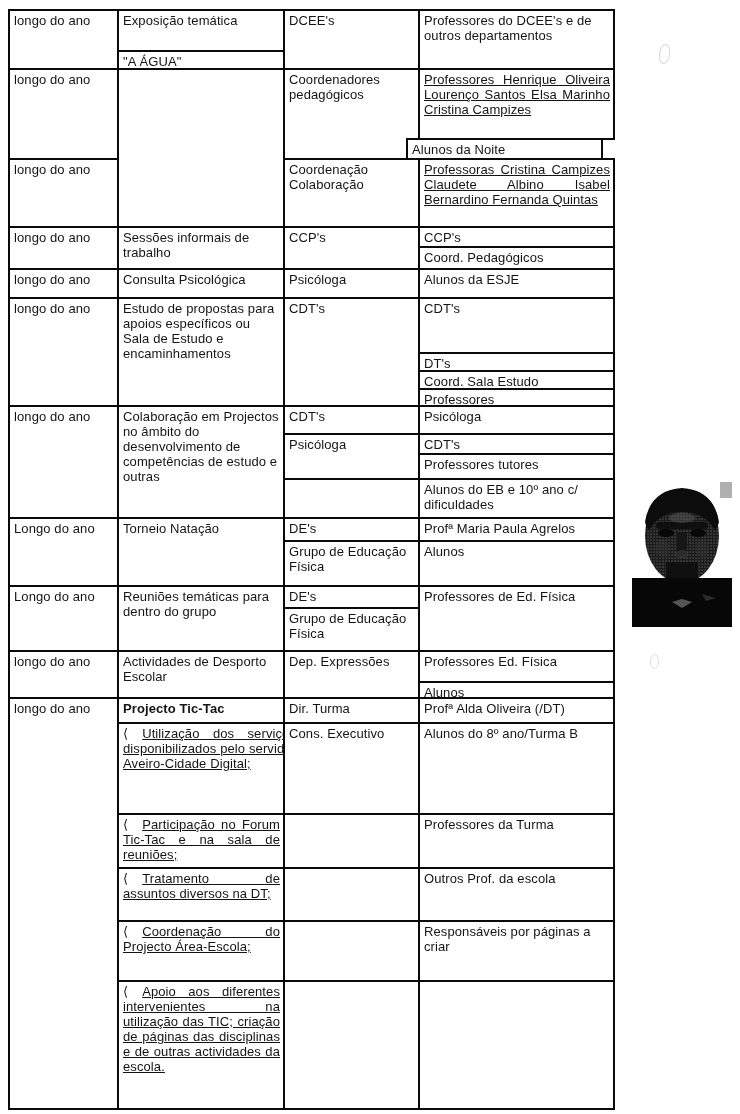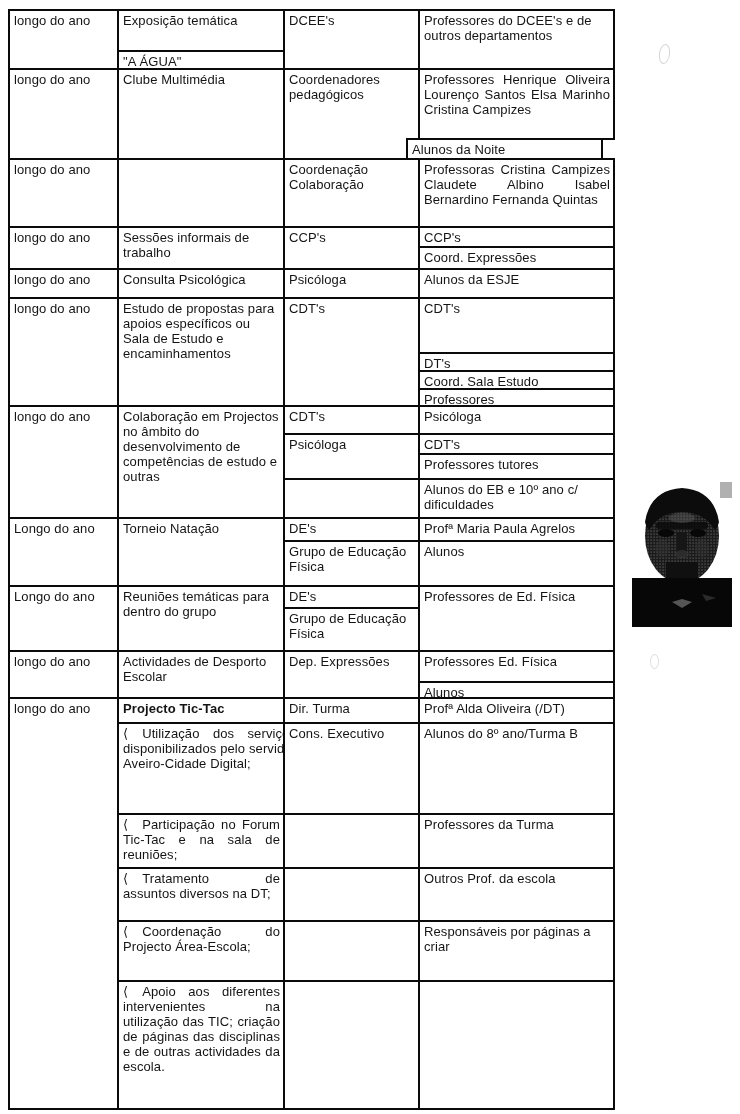--- a/index.html
+++ b/index.html
@@ -12,54 +12,53 @@
   .sheet{position:absolute;left:0;top:0;width:740px;height:1114px;}
   .tbl{position:absolute;left:8px;top:9px;width:609px;height:1103px;}
   .cell{
     position:absolute;box-sizing:border-box;
     border:2px solid #0a0a0a;background:#ffffff;
     padding:2px 3px 1px 4px;
     font-size:13px;line-height:1.16;letter-spacing:0.1px;
     overflow:hidden;white-space:normal;
   }
   .b{font-weight:bold;}
-  .just{text-align:justify;}
+  .just{text-align:justify;text-decoration:underline;}
   .blt{display:inline-block;margin-right:14px;font-family:"DejaVu Sans",sans-serif;}
   .photo{position:absolute;left:632px;top:482px;width:100px;height:145px;}
   .photo svg{display:block;width:100%;height:100%;}
   .artifact{position:absolute;border:1px solid #c8c8c8;border-radius:50%;opacity:.75;}
   .artifact2{position:absolute;border:1px solid #d9d9d9;border-radius:50%;opacity:.8;}
 </style>
 </head>
 <body>
 
 <div class="sheet">
   <div class="tbl">
 
     <div class="cell" style="left:0;top:0;width:111px;height:61px">longo do ano</div>
     <div class="cell" style="left:109px;top:0;width:168px;height:54px">Exposição temática</div>
     <div class="cell" style="left:109px;top:41px;width:168px;height:20px">"A ÁGUA"</div>
     <div class="cell" style="left:275px;top:0;width:154px;height:61px">DCEE's</div>
     <div class="cell" style="left:410px;top:0;width:197px;height:61px">Professores do DCEE's e de outros departamentos</div>
 
     <div class="cell" style="left:0;top:59px;width:111px;height:92px">longo do ano</div>
-    <div class="cell" style="left:109px;top:59px;width:168px;height:92px">Clube Multimédia</div>
     <div class="cell" style="left:275px;top:59px;width:137px;height:92px">Coordenadores pedagógicos</div>
     <div class="cell just" style="left:410px;top:59px;width:197px;height:72px">Professores Henrique Oliveira Lourenço Santos Elsa Marinho Cristina Campizes</div>
     <div class="cell" style="left:398px;top:129px;width:197px;height:22px">Alunos da Noite</div>
 
     <div class="cell" style="left:0;top:149px;width:111px;height:70px">longo do ano</div>
     <div class="cell" style="left:275px;top:149px;width:137px;height:70px">Coordenação Colaboração</div>
     <div class="cell just" style="left:410px;top:149px;width:197px;height:70px">Professoras Cristina Campizes Claudete Albino Isabel Bernardino Fernanda Quintas</div>
 
     <div class="cell" style="left:0;top:217px;width:111px;height:44px">longo do ano</div>
     <div class="cell" style="left:109px;top:217px;width:168px;height:44px">Sessões informais de trabalho</div>
     <div class="cell" style="left:275px;top:217px;width:137px;height:44px">CCP's</div>
     <div class="cell" style="left:410px;top:217px;width:197px;height:22px">CCP's</div>
-    <div class="cell" style="left:410px;top:237px;width:197px;height:24px">Coord. Expressões</div>
+    <div class="cell" style="left:410px;top:237px;width:197px;height:24px">Coord. Pedagógicos</div>
 
     <div class="cell" style="left:0;top:259px;width:111px;height:31px">longo do ano</div>
     <div class="cell" style="left:109px;top:259px;width:168px;height:31px">Consulta Psicológica</div>
     <div class="cell" style="left:275px;top:259px;width:137px;height:31px">Psicóloga</div>
     <div class="cell" style="left:410px;top:259px;width:197px;height:31px">Alunos da ESJE</div>
 
     <div class="cell" style="left:0;top:288px;width:111px;height:110px">longo do ano</div>
     <div class="cell" style="left:109px;top:288px;width:168px;height:110px">Estudo de propostas para apoios específicos ou Sala de Estudo e encaminhamentos</div>
     <div class="cell" style="left:275px;top:288px;width:137px;height:110px">CDT's</div>
     <div class="cell" style="left:410px;top:288px;width:197px;height:57px">CDT's</div>

